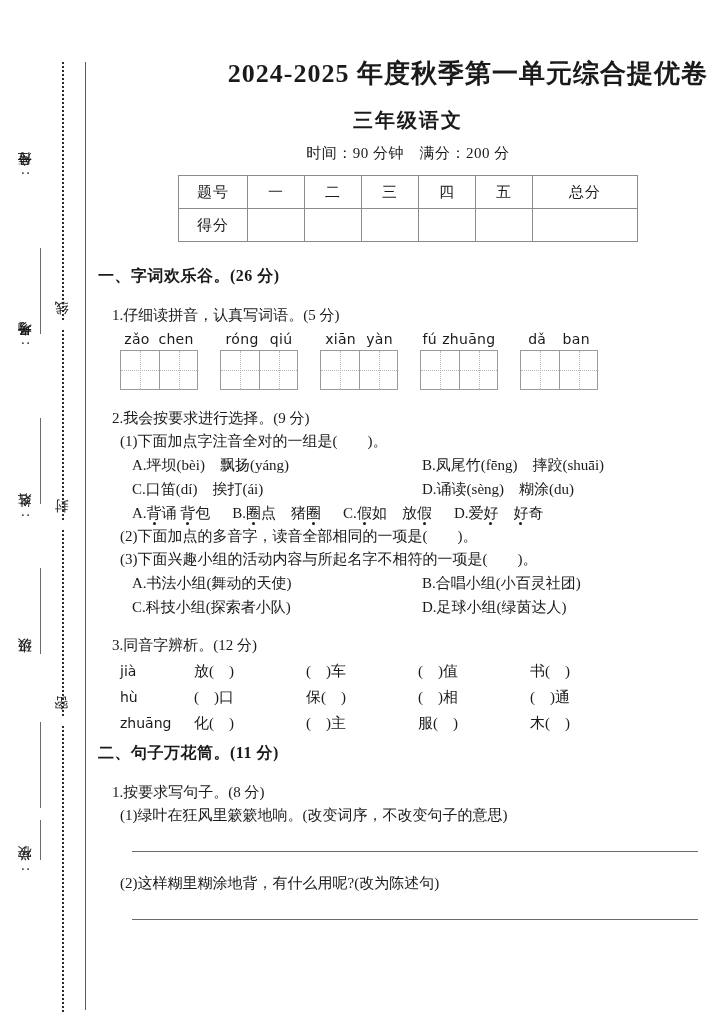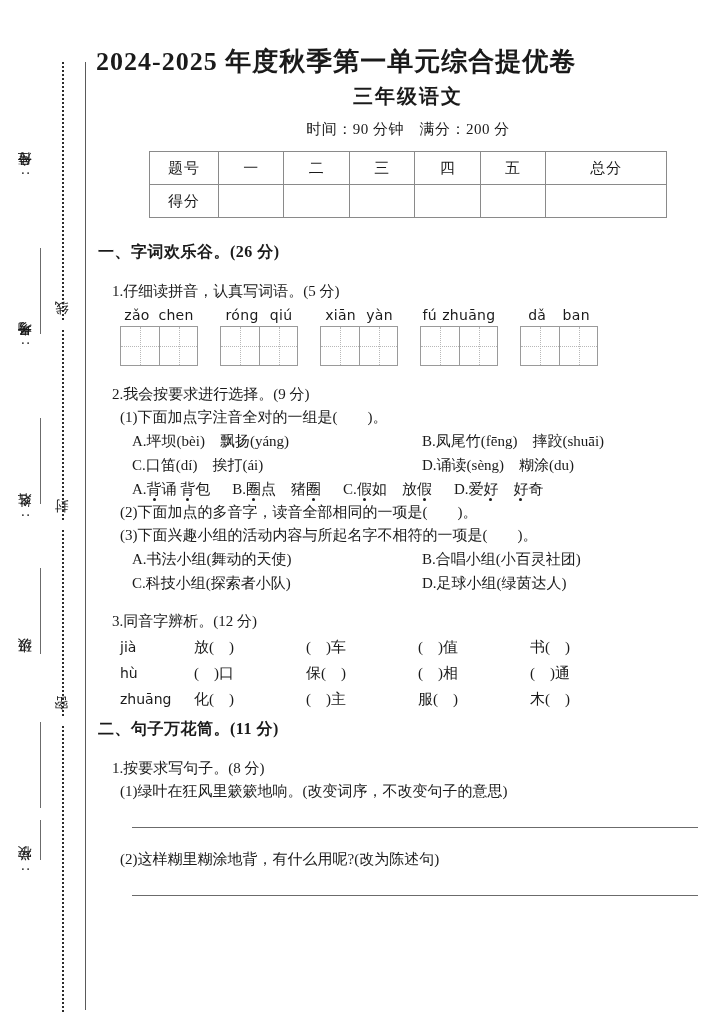--- a/index.html
+++ b/index.html
@@ -70,25 +70,25 @@
   }
 
   
   #sheet {
     position: absolute;
     left: 92px; top: 0;
     width: 632px; height: 1024px;
   }
 
   .doc-title {
-    text-align: left;
+    text-align: right;
     font-size: 26px;
     font-weight: bold;
     letter-spacing: 1px;
-    margin: 4px;
+    margin: 16px;
     padding-top: 40px;
     line-height: 1.35;
     font-family: "Liberation Serif", "DejaVu Serif", serif;
   }
   .doc-subtitle {
     text-align: center;
     font-size: 20px;
     font-weight: bold;
     letter-spacing: 2px;
     margin: 4px 0 8px 0;
@@ -98,21 +98,21 @@
     text-align: center;
     font-size: 15px;
     margin: 10px 0 0 0;
     letter-spacing: 0.5px;
   }
 
   
   .score-table {
     border-collapse: collapse;
     margin: 12px auto 0 auto;
-    width: 518px;
+    width: 460px;
   }
   .score-table td {
     border: 1px solid #8a8a8a;
     height: 30px;
     text-align: center;
     vertical-align: middle;
     font-size: 15px;
     letter-spacing: 1px;
   }
   .score-table td.hdr-col { width: 66px; }

